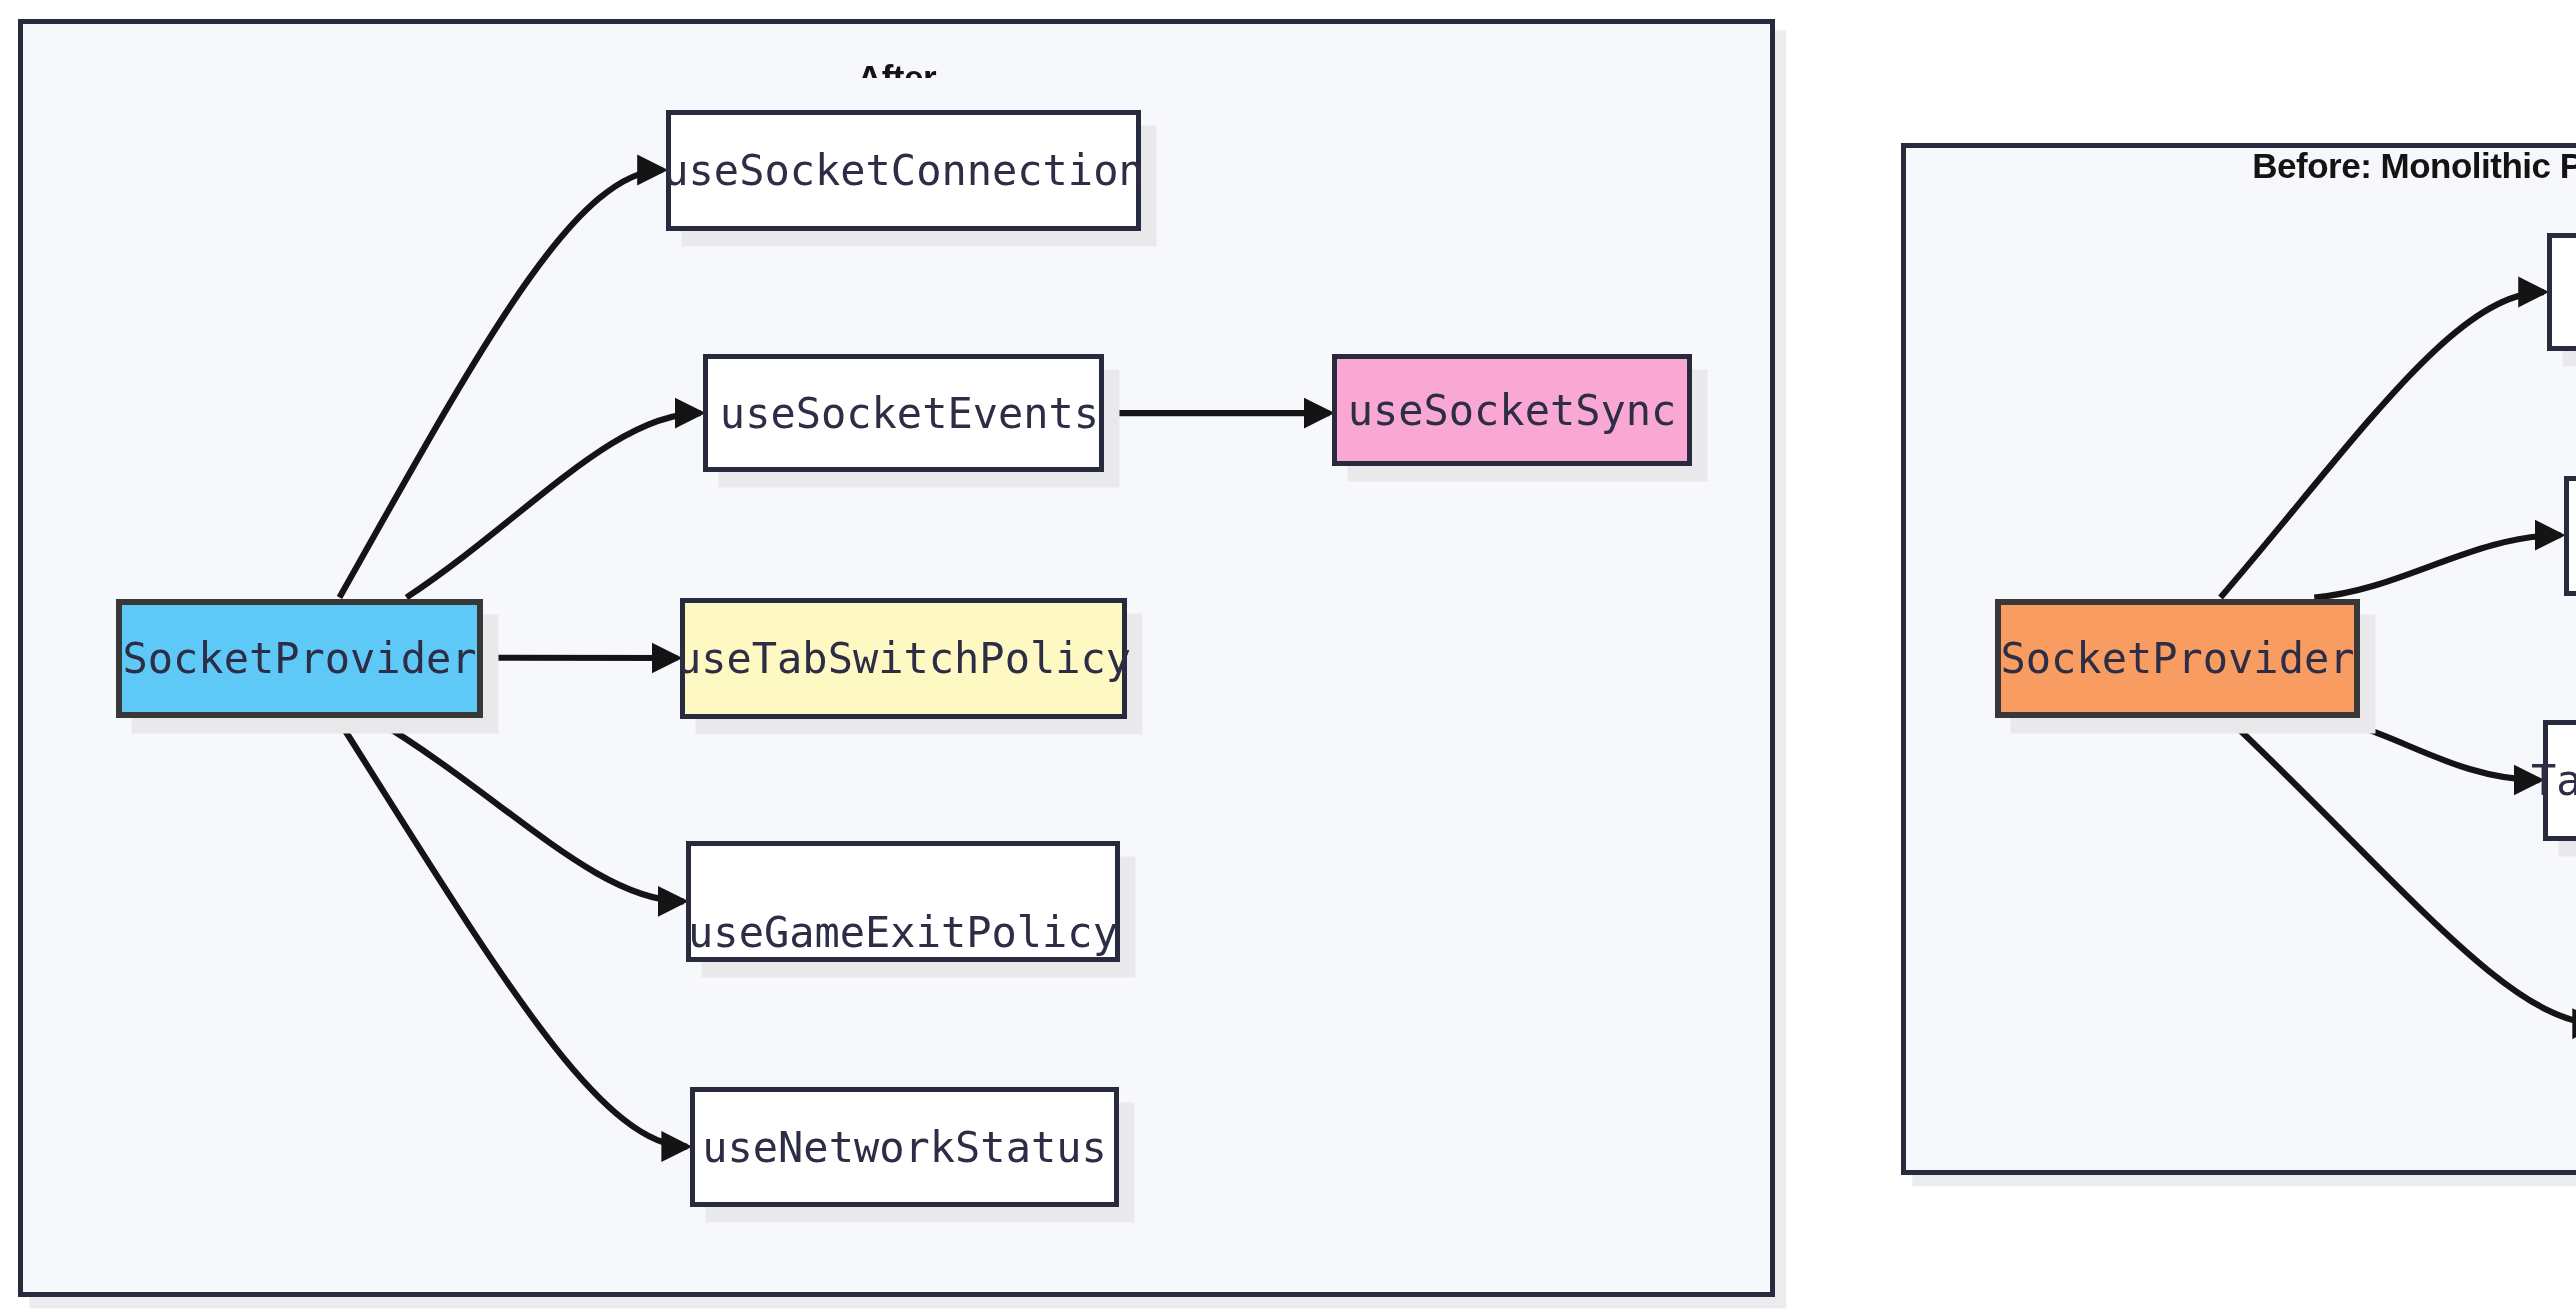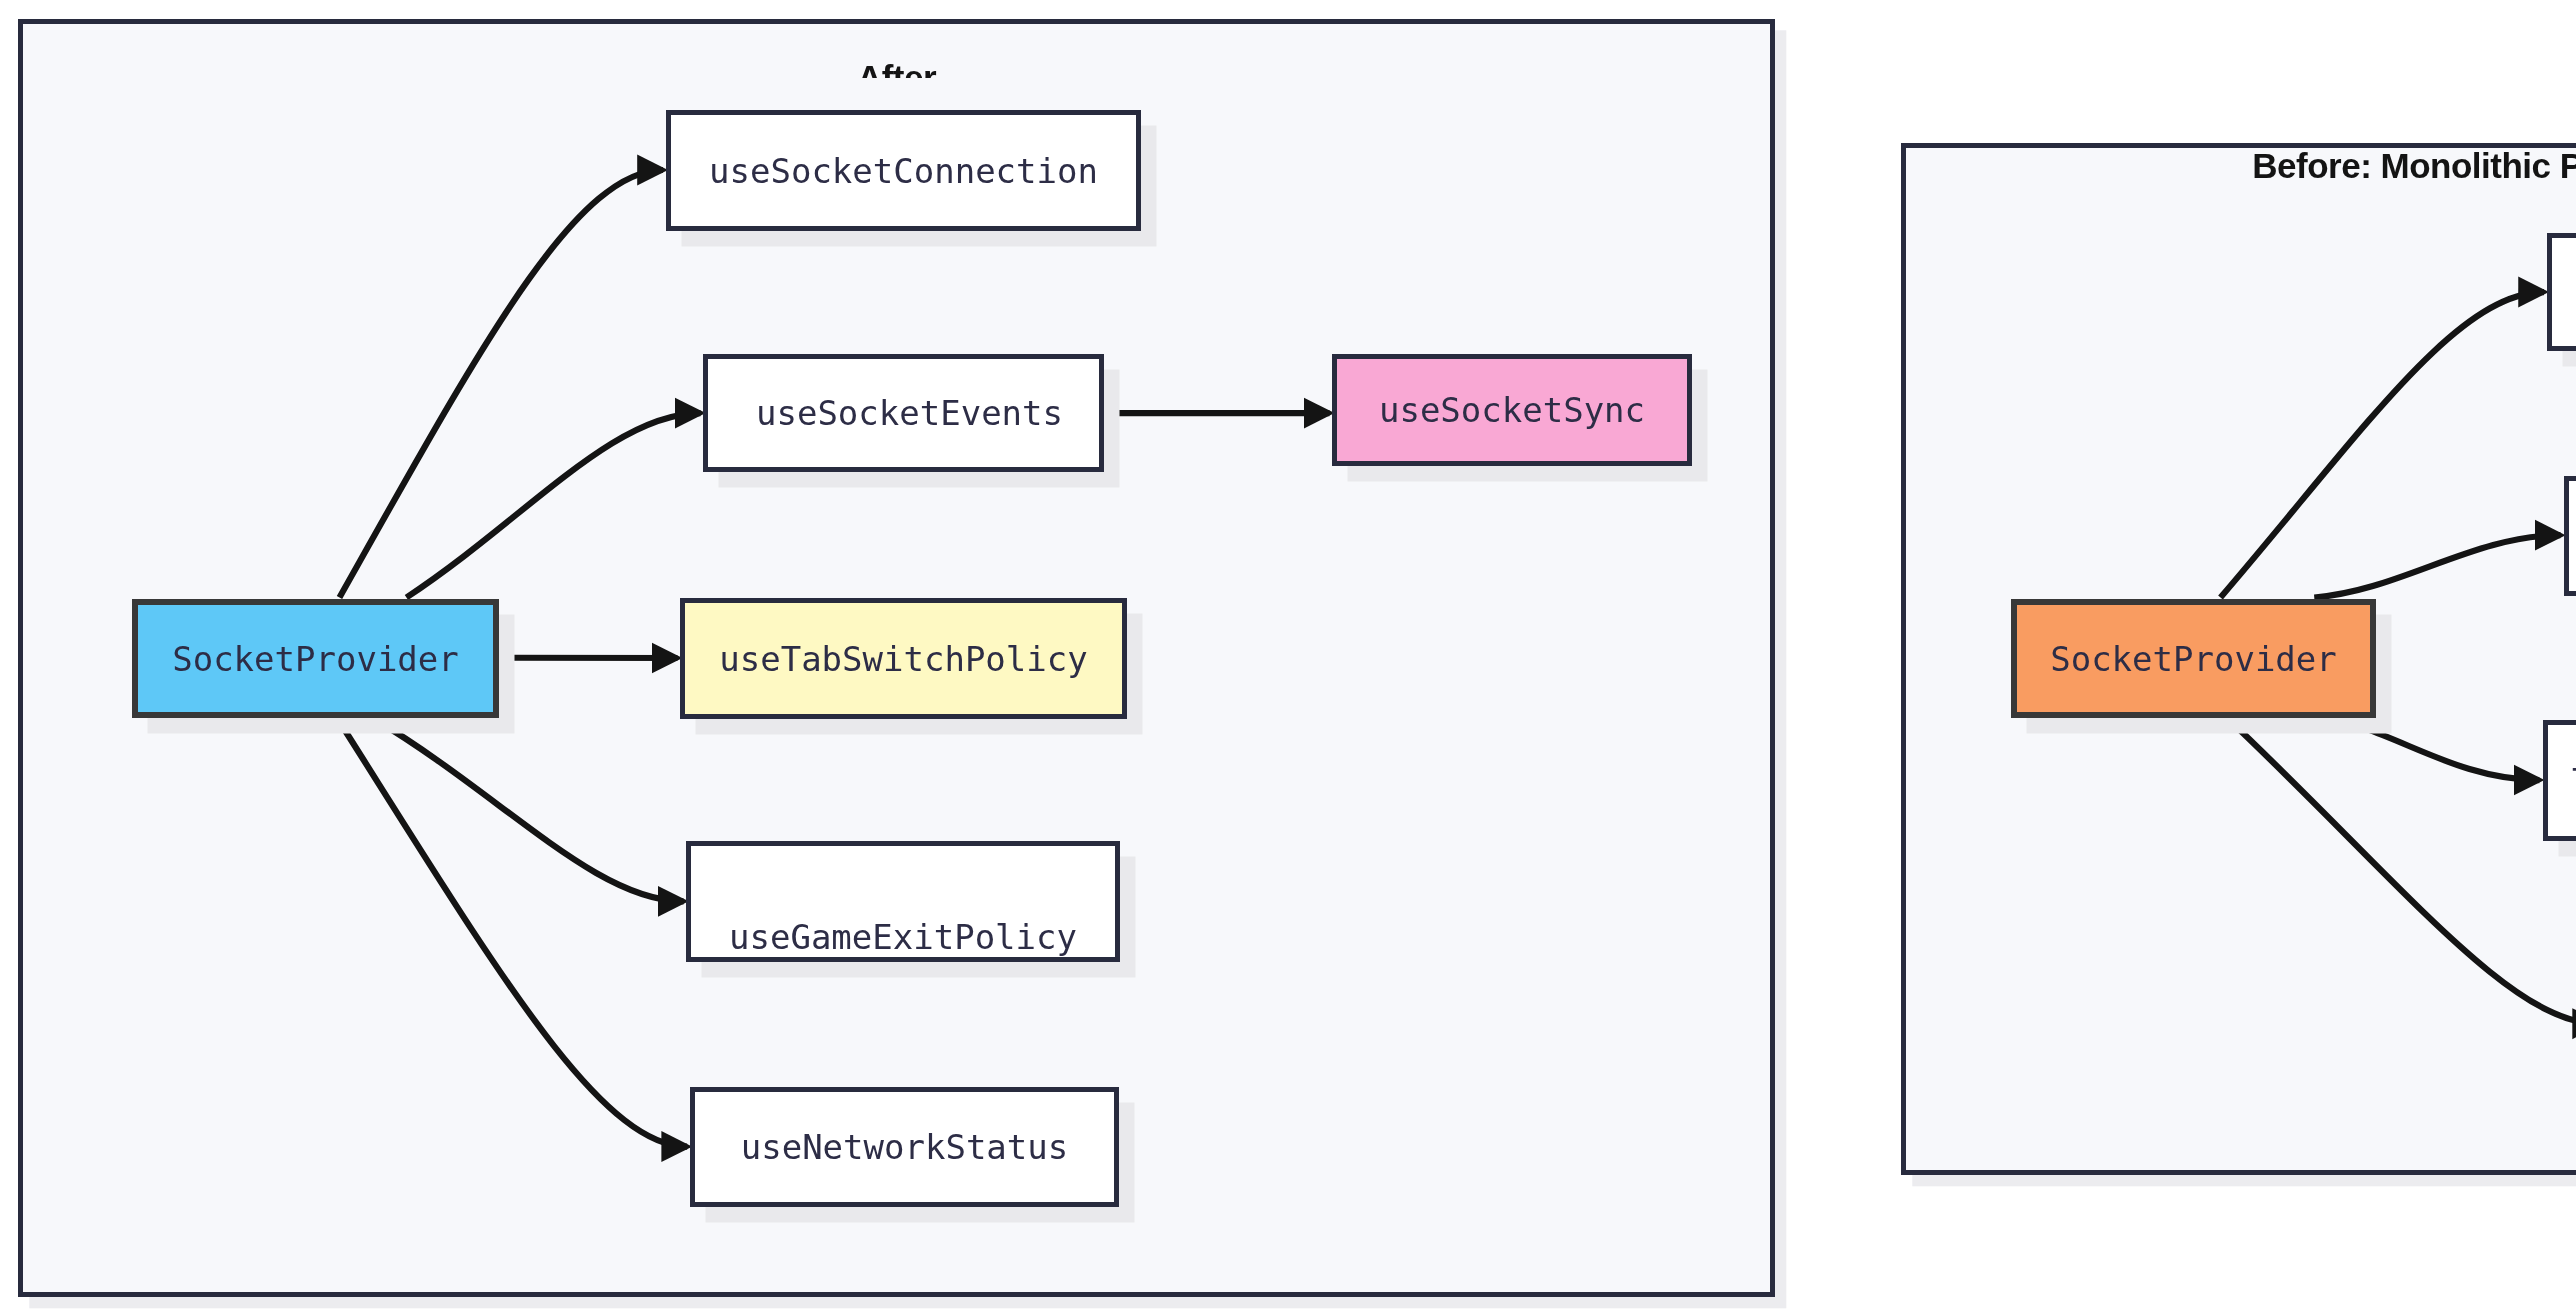--- a/index.html
+++ b/index.html
@@ -21,23 +21,23 @@
     font-size:35px;font-weight:600;line-height:1;
     letter-spacing:-0.5px;
   }
   .panel-title.clipped{overflow:hidden;}
   .panel-title.clipped .title-inner{position:relative;display:block;top:4.1px;}
   .node{
     position:absolute;z-index:3;box-sizing:border-box;
     display:flex;align-items:center;justify-content:center;
     border-style:solid;border-width:5.2px;
     font-family:"DejaVu Sans Mono","Liberation Mono",monospace;
-    font-size:34px;white-space:nowrap;
+    font-size:42px;white-space:nowrap;
   }
-  .node.accent{border-width:6.7px;margin-left:16px;}
+  .node.accent{border-width:6.7px;}
 </style>
 </head>
 <body>
 
 <div id="canvas">
   <svg class="edge-layer" id="edge-layer" width="3056" height="1316" viewBox="0 0 5931 2555">
       <defs>
         <marker id="arrowhead" viewBox="0 0 12 12" refX="10" refY="6" markerWidth="5" markerHeight="5.5" orient="auto">
           <path d="M0,0 L12,6 L0,12 Z" fill="#141414"></path>
         </marker>

